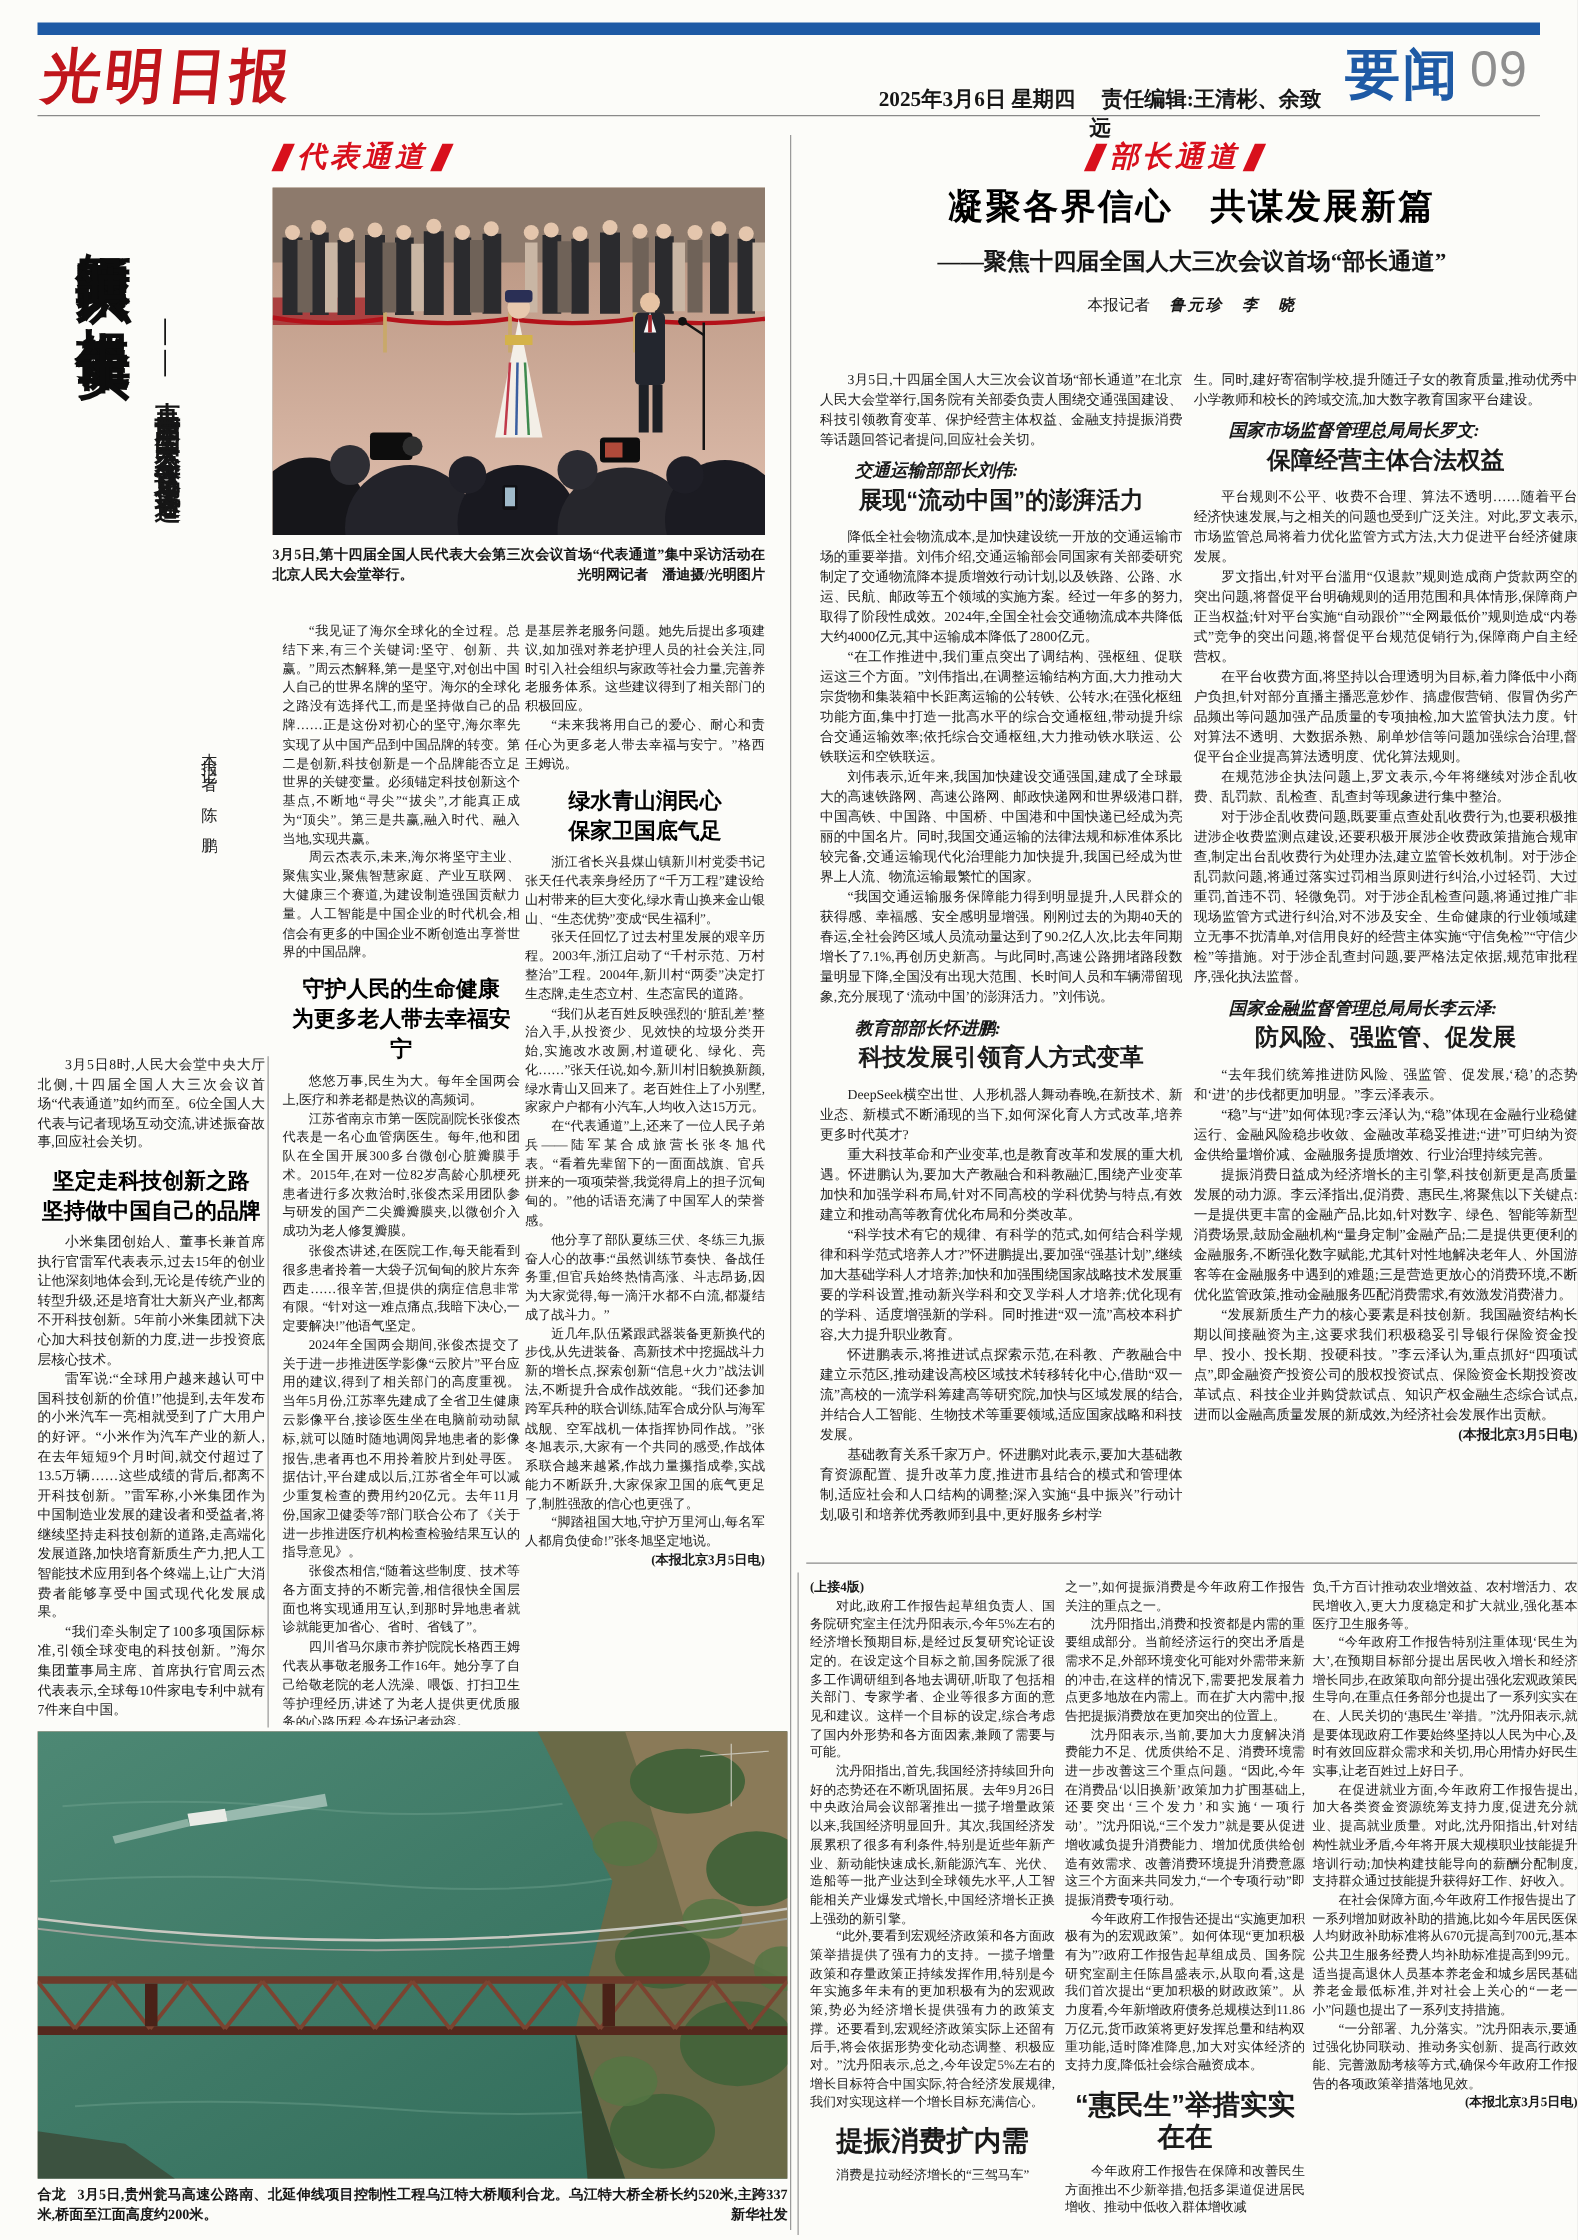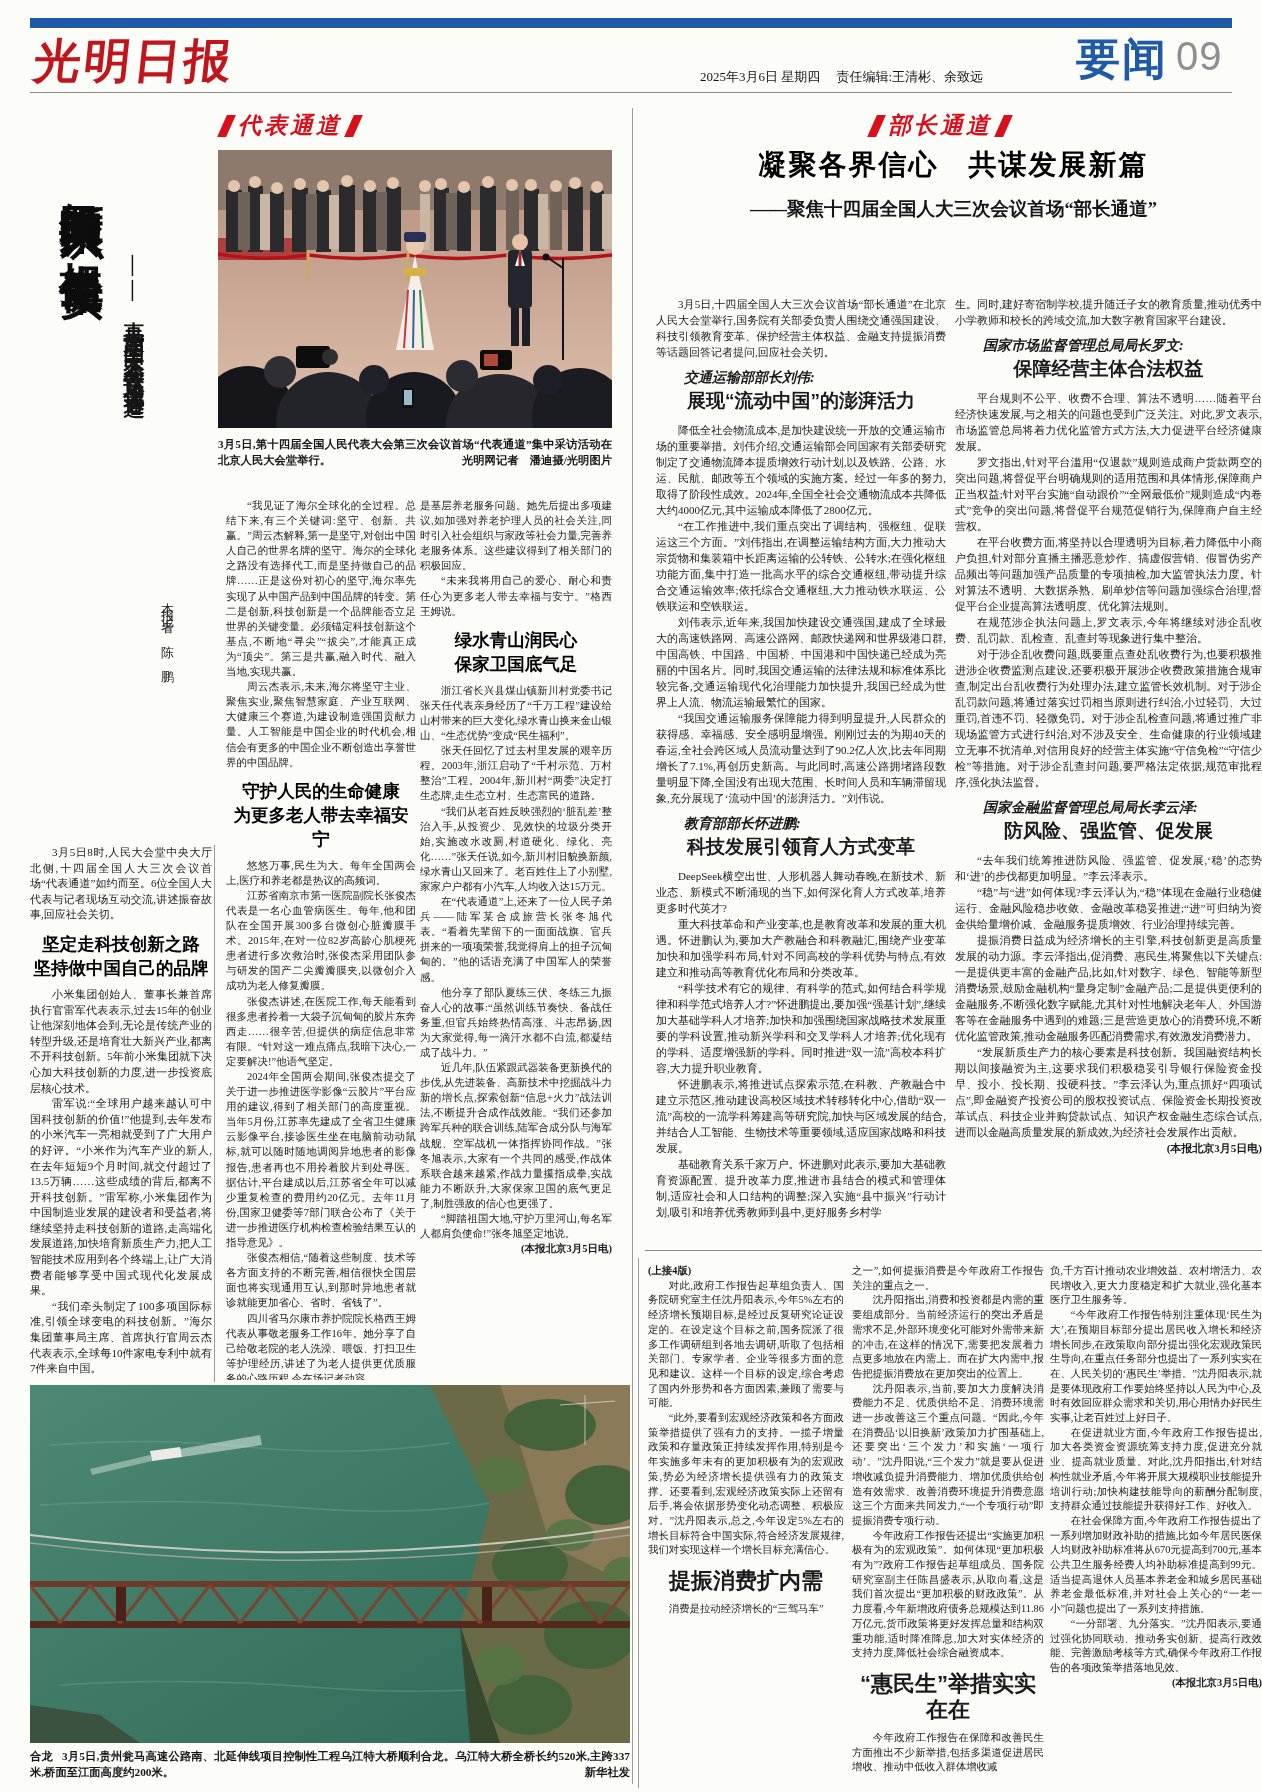--- a/index.html
+++ b/index.html
@@ -4,21 +4,21 @@
 <style>
   html,body{margin:0;padding:0;background:#e8e8e4;}
   #page{position:relative;width:1262px;height:1792px;background:#fcfcf9;margin:0 auto;
         font-family:"Liberation Serif","DejaVu Serif",serif;color:#161616;overflow:hidden;}
   .hrule{position:absolute;background:#8a8a8a;height:1px;}
   .vrule{position:absolute;background:#9a9a9a;width:1px;}
   
   .topbar{position:absolute;left:30px;top:18px;width:1202px;height:10px;background:#1e5aa5;}
   .logo{position:absolute;left:34px;top:30px;font-size:47px;font-weight:bold;color:#c0151b;
         font-family:"Liberation Serif",serif;transform:skewX(-6deg);letter-spacing:3px;}
-  .dateline{position:absolute;left:700px;top:68px;width:360px;font-size:13px;font-weight:normal;text-align:left;}
+  .dateline{position:absolute;left:700px;top:68px;width:360px;font-size:17px;font-weight:bold;text-align:center;}
   .section-name{position:absolute;left:1076px;top:30px;font-size:44px;font-weight:bold;color:#1e5aa5;
         font-family:"Liberation Sans","DejaVu Sans",sans-serif;letter-spacing:2px;}
   .page-no{position:absolute;left:1176px;top:34px;font-size:40px;color:#8f8f8f;
         font-family:"Liberation Sans",sans-serif;font-weight:400;letter-spacing:1px;}
   
   .vtext{position:absolute;writing-mode:vertical-rl;}
   .v-head{font-family:"Liberation Sans","DejaVu Sans",sans-serif;font-weight:bold;font-size:44px;
           letter-spacing:2px;color:#0d0d0d;}
   .v-sub{font-size:21px;font-weight:bold;letter-spacing:4px;}
   .v-byline{font-size:13px;letter-spacing:6px;color:#222;}
@@ -255,20 +255,24 @@
 
   <div class="vrule" style="left:632px;top:108px;height:1676px;"></div>
 
   <div class="badge" style="left:872px;top:110px;">
     <span class="slash"></span>
     <span class="badge-text">部长通道</span>
     <span class="slash"></span>
   </div>
   <div class="min-headline">凝聚各界信心　共谋发展新篇</div>
   <div class="min-deck">——聚焦十四届全国人大三次会议首场“部长通道”</div>
+  <div class="min-byline">
+    <span>本报记者</span>　
+    <span class="names">鲁元珍　李　晓</span>
+  </div>
 
   <div class="col c-min" style="left:656px;top:296px;width:290px;height:946px;">
     <p>3月5日,十四届全国人大三次会议首场“部长通道”在北京人民大会堂举行,国务院有关部委负责人围绕交通强国建设、科技引领教育变革、保护经营主体权益、金融支持提振消费等话题回答记者提问,回应社会关切。</p>
     <p class="speaker">交通运输部部长刘伟:</p>
     <p class="sec-title">展现“流动中国”的澎湃活力</p>
     <p>降低全社会物流成本,是加快建设统一开放的交通运输市场的重要举措。刘伟介绍,交通运输部会同国家有关部委研究制定了交通物流降本提质增效行动计划,以及铁路、公路、水运、民航、邮政等五个领域的实施方案。经过一年多的努力,取得了阶段性成效。2024年,全国全社会交通物流成本共降低大约4000亿元,其中运输成本降低了2800亿元。</p>
     <p>“在工作推进中,我们重点突出了调结构、强枢纽、促联运这三个方面。”刘伟指出,在调整运输结构方面,大力推动大宗货物和集装箱中长距离运输的公转铁、公转水;在强化枢纽功能方面,集中打造一批高水平的综合交通枢纽,带动提升综合交通运输效率;依托综合交通枢纽,大力推动铁水联运、公铁联运和空铁联运。</p>
     <p>刘伟表示,近年来,我国加快建设交通强国,建成了全球最大的高速铁路网、高速公路网、邮政快递网和世界级港口群,中国高铁、中国路、中国桥、中国港和中国快递已经成为亮丽的中国名片。同时,我国交通运输的法律法规和标准体系比较完备,交通运输现代化治理能力加快提升,我国已经成为世界上人流、物流运输最繁忙的国家。</p>
     <p>“我国交通运输服务保障能力得到明显提升,人民群众的获得感、幸福感、安全感明显增强。刚刚过去的为期40天的春运,全社会跨区域人员流动量达到了90.2亿人次,比去年同期增长了7.1%,再创历史新高。与此同时,高速公路拥堵路段数量明显下降,全国没有出现大范围、长时间人员和车辆滞留现象,充分展现了‘流动中国’的澎湃活力。”刘伟说。</p>
     <p class="speaker">教育部部长怀进鹏:</p>
@@ -297,20 +301,21 @@
     <p>“发展新质生产力的核心要素是科技创新。我国融资结构长期以间接融资为主,这要求我们积极稳妥引导银行保险资金投早、投小、投长期、投硬科技。”李云泽认为,重点抓好“四项试点”,即金融资产投资公司的股权投资试点、保险资金长期投资改革试点、科技企业并购贷款试点、知识产权金融生态综合试点,进而以金融高质量发展的新成效,为经济社会发展作出贡献。</p>
     <p class="dateline-end">(本报北京3月5日电)</p>
   </div>
 
   <div class="hrule" style="left:645px;top:1250px;width:617px;"></div>
   <div class="vrule" style="left:638px;top:1258px;height:530px;"></div>
 
   <div class="col c-bot" style="left:648px;top:1264px;width:196px;height:522px;">
     <p class="noindent" style="font-weight:bold;">(上接4版)</p>
     <p>对此,政府工作报告起草组负责人、国务院研究室主任沈丹阳表示,今年5%左右的经济增长预期目标,是经过反复研究论证设定的。在设定这个目标之前,国务院派了很多工作调研组到各地去调研,听取了包括相关部门、专家学者、企业等很多方面的意见和建议。这样一个目标的设定,综合考虑了国内外形势和各方面因素,兼顾了需要与可能。</p>
+    <p>沈丹阳指出,首先,我国经济持续回升向好的态势还在不断巩固拓展。去年9月26日中央政治局会议部署推出一揽子增量政策以来,我国经济明显回升。其次,我国经济发展累积了很多有利条件,特别是近些年新产业、新动能快速成长,新能源汽车、光伏、造船等一批产业达到全球领先水平,人工智能相关产业爆发式增长,中国经济增长正换上强劲的新引擎。</p>
     <p>“此外,要看到宏观经济政策和各方面政策举措提供了强有力的支持。一揽子增量政策和存量政策正持续发挥作用,特别是今年实施多年未有的更加积极有为的宏观政策,势必为经济增长提供强有力的政策支撑。还要看到,宏观经济政策实际上还留有后手,将会依据形势变化动态调整、积极应对。”沈丹阳表示,总之,今年设定5%左右的增长目标符合中国实际,符合经济发展规律,我们对实现这样一个增长目标充满信心。</p>
     <p class="bot-head">提振消费扩内需</p>
     <p>消费是拉动经济增长的“三驾马车”</p>
   </div>
   <div class="col c-bot" style="left:852px;top:1264px;width:192px;height:522px;">
     <p class="noindent">之一”,如何提振消费是今年政府工作报告关注的重点之一。</p>
     <p>沈丹阳指出,消费和投资都是内需的重要组成部分。当前经济运行的突出矛盾是需求不足,外部环境变化可能对外需带来新的冲击,在这样的情况下,需要把发展着力点更多地放在内需上。而在扩大内需中,报告把提振消费放在更加突出的位置上。</p>
     <p>沈丹阳表示,当前,要加大力度解决消费能力不足、优质供给不足、消费环境需进一步改善这三个重点问题。“因此,今年在消费品‘以旧换新’政策加力扩围基础上,还要突出‘三个发力’和实施‘一项行动’。”沈丹阳说,“三个发力”就是要从促进增收减负提升消费能力、增加优质供给创造有效需求、改善消费环境提升消费意愿这三个方面来共同发力,“一个专项行动”即提振消费专项行动。</p>
     <p>今年政府工作报告还提出“实施更加积极有为的宏观政策”。如何体现“更加积极有为”?政府工作报告起草组成员、国务院研究室副主任陈昌盛表示,从取向看,这是我们首次提出“更加积极的财政政策”。从力度看,今年新增政府债务总规模达到11.86万亿元,货币政策将更好发挥总量和结构双重功能,适时降准降息,加大对实体经济的支持力度,降低社会综合融资成本。</p>
     <p class="bot-head">“惠民生”举措实实在在</p>

